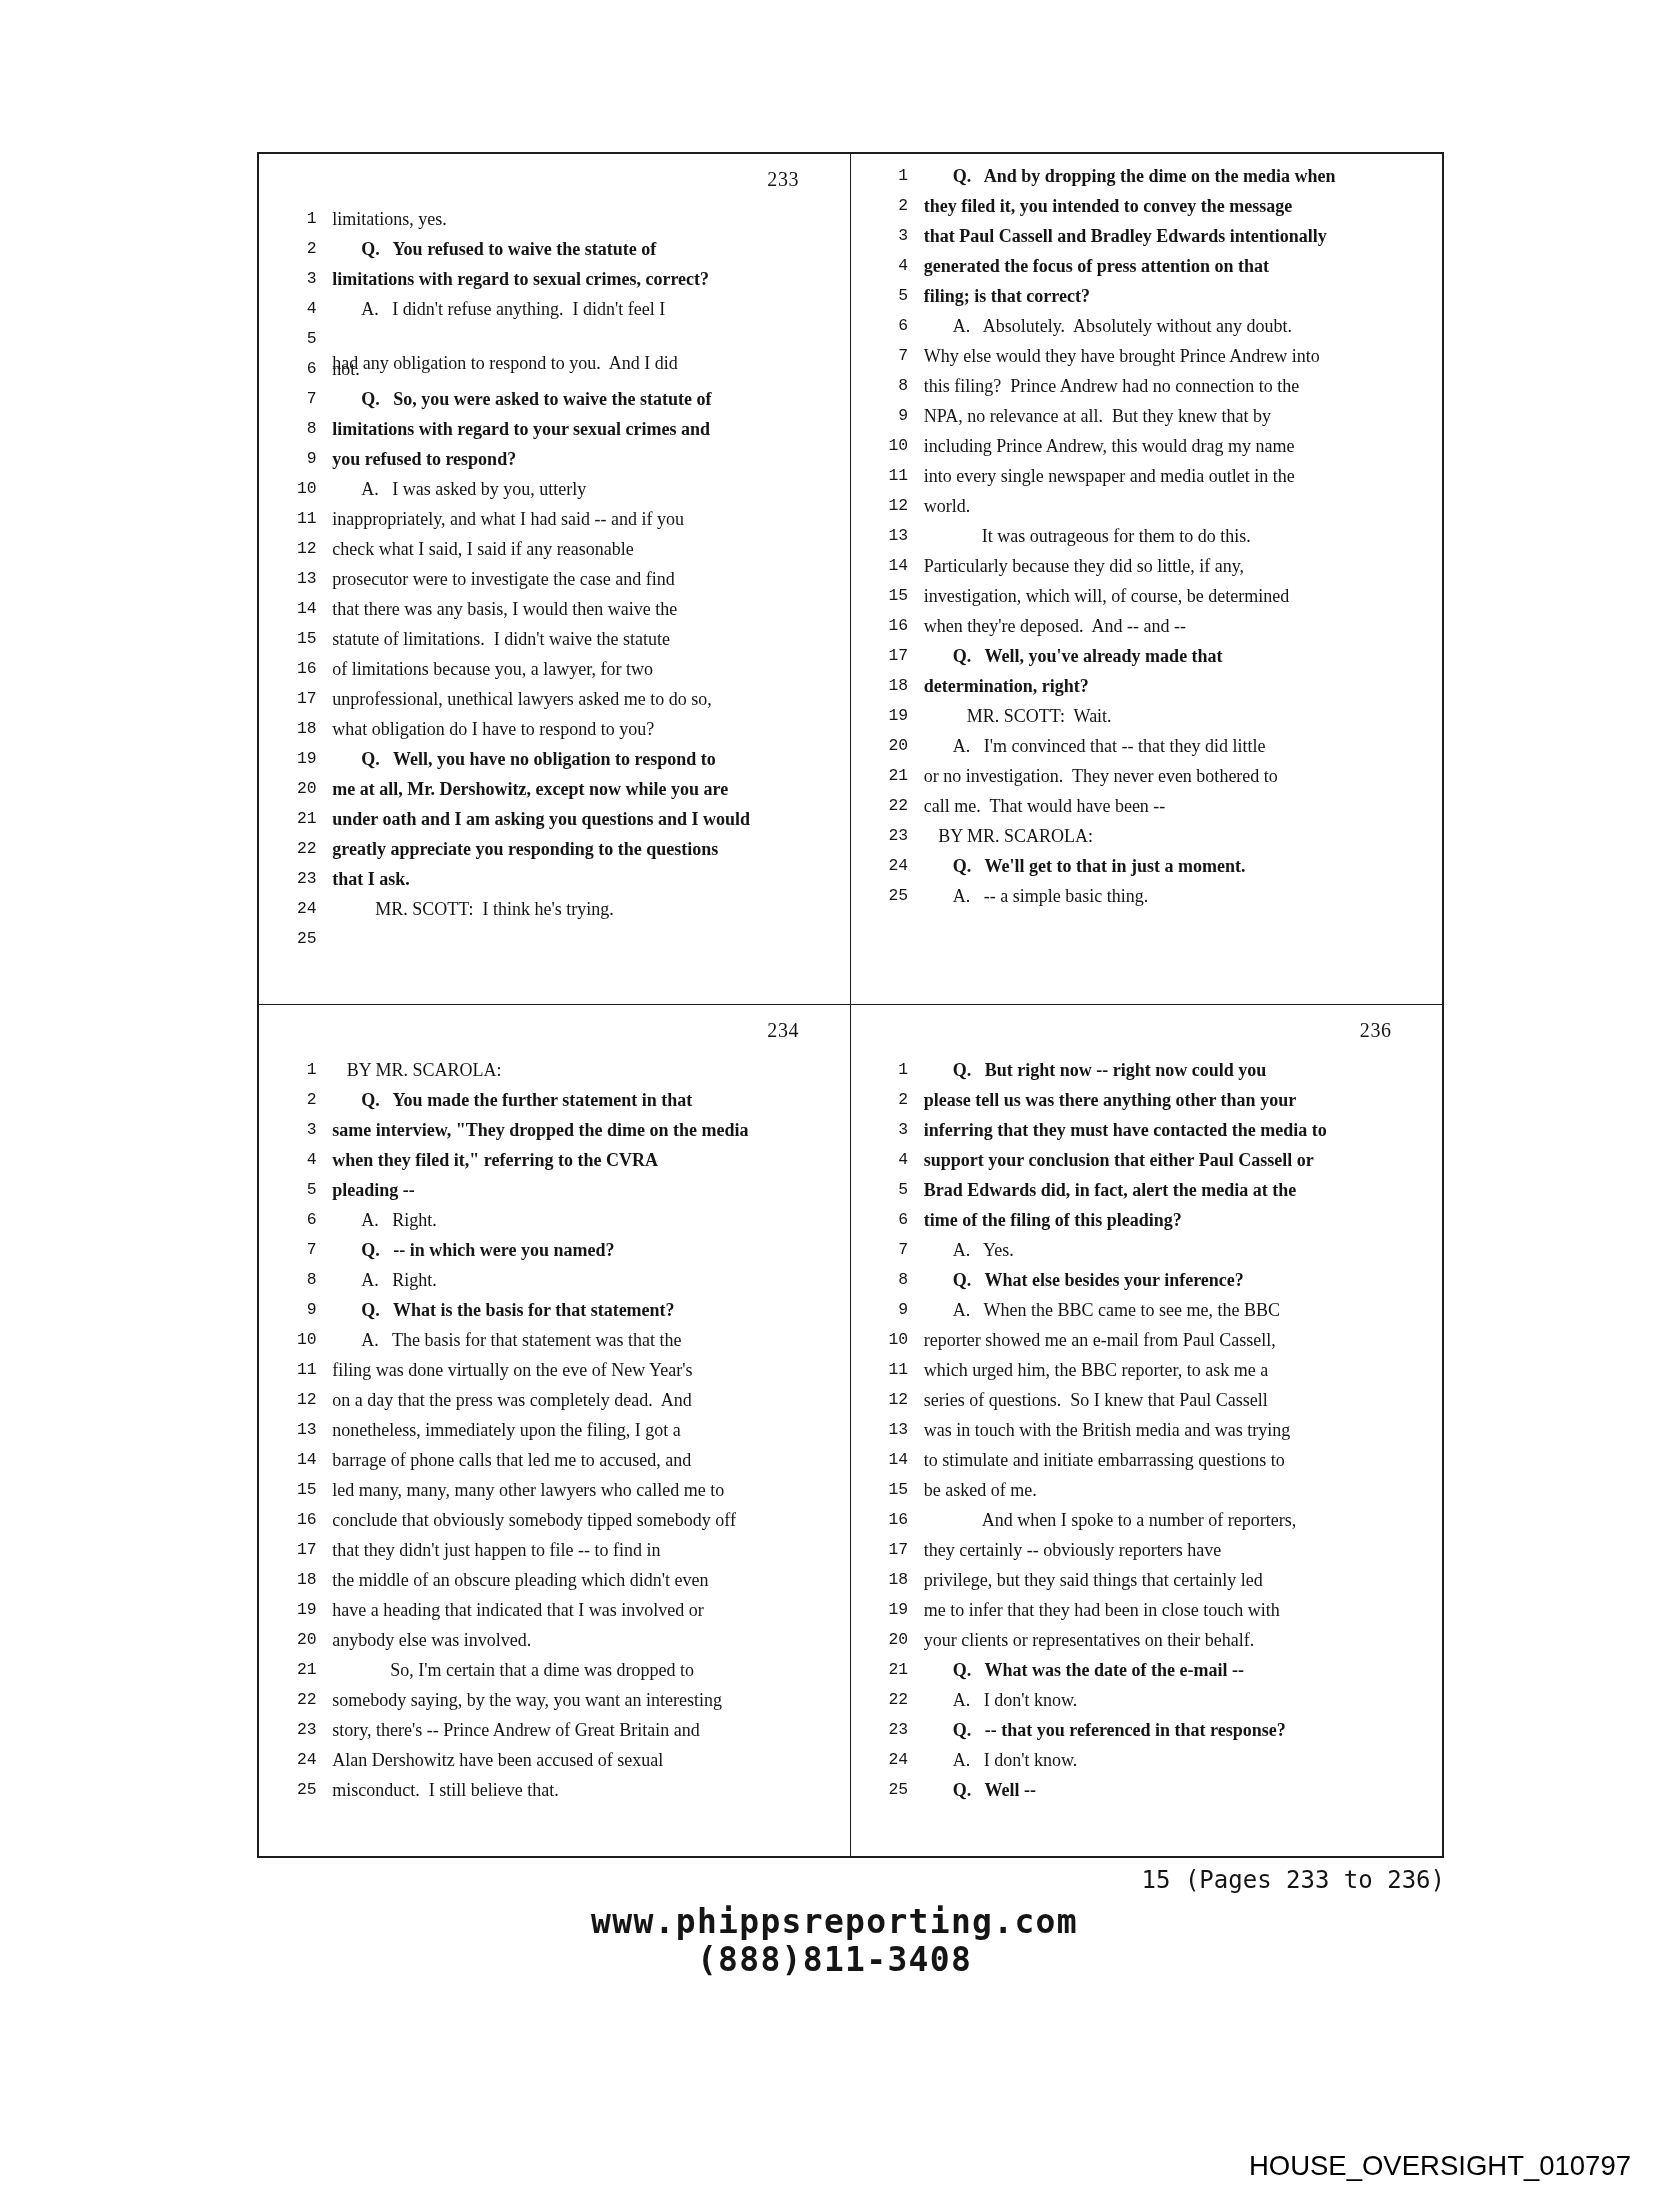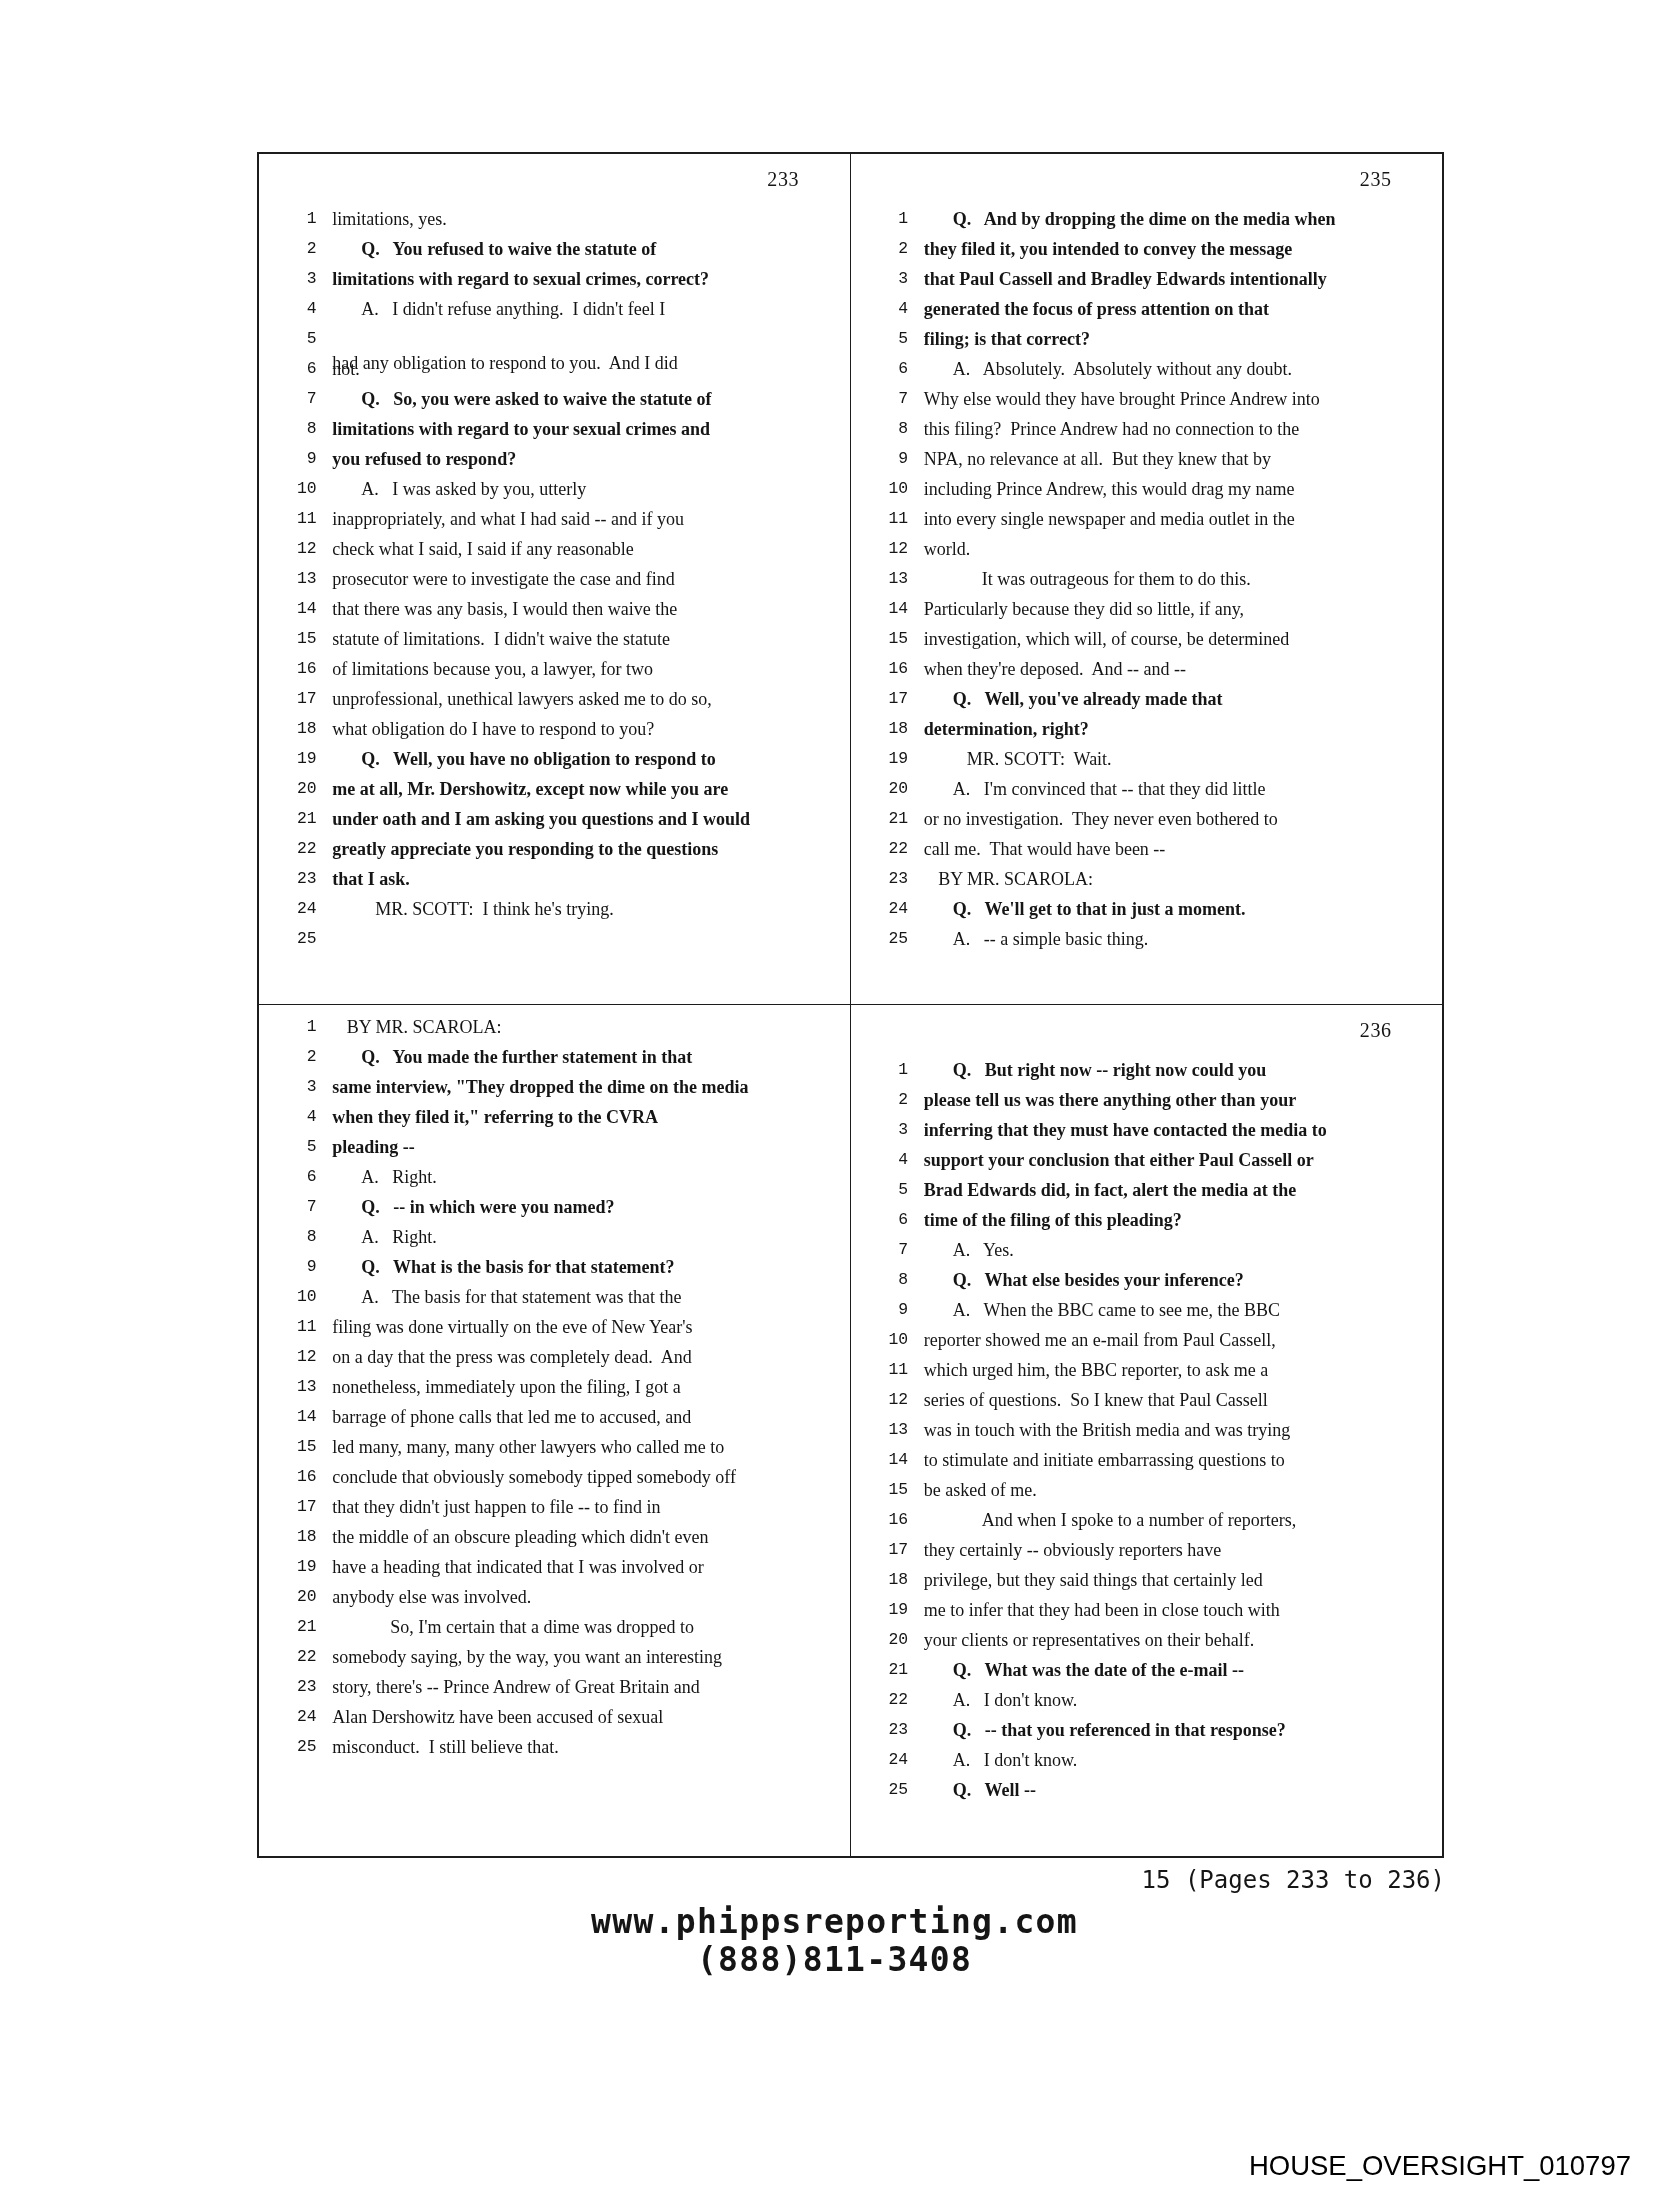--- a/index.html
+++ b/index.html
@@ -110,21 +110,20 @@
         <div class="line"><span class="ln">19</span><span class="lt b" style="padding-left: 29px;">Q.   Well, you have no obligation to respond to</span></div>
         <div class="line"><span class="ln">20</span><span class="lt b" style="padding-left: 0px;">me at all, Mr. Dershowitz, except now while you are</span></div>
         <div class="line"><span class="ln">21</span><span class="lt b" style="padding-left: 0px;">under oath and I am asking you questions and I would</span></div>
         <div class="line"><span class="ln">22</span><span class="lt b" style="padding-left: 0px;">greatly appreciate you responding to the questions</span></div>
         <div class="line"><span class="ln">23</span><span class="lt b" style="padding-left: 0px;">that I ask.</span></div>
         <div class="line"><span class="ln">24</span><span class="lt" style="padding-left: 43px;">MR. SCOTT:  I think he's trying.</span></div>
         <div class="line"><span class="ln">25</span><span class="lt" style="padding-left: 0px;"></span></div>
       </div>
   </div>
   <div class="quad tr">
-    <div class="pagenum">235</div>
     <div>
         <div class="line"><span class="ln">1</span><span class="lt b" style="padding-left: 29px;">Q.   And by dropping the dime on the media when</span></div>
         <div class="line"><span class="ln">2</span><span class="lt b" style="padding-left: 0px;">they filed it, you intended to convey the message</span></div>
         <div class="line"><span class="ln">3</span><span class="lt b" style="padding-left: 0px;">that Paul Cassell and Bradley Edwards intentionally</span></div>
         <div class="line"><span class="ln">4</span><span class="lt b" style="padding-left: 0px;">generated the focus of press attention on that</span></div>
         <div class="line"><span class="ln">5</span><span class="lt b" style="padding-left: 0px;">filing; is that correct?</span></div>
         <div class="line"><span class="ln">6</span><span class="lt" style="padding-left: 29px;">A.   Absolutely.  Absolutely without any doubt.</span></div>
         <div class="line"><span class="ln">7</span><span class="lt" style="padding-left: 0px;">Why else would they have brought Prince Andrew into</span></div>
         <div class="line"><span class="ln">8</span><span class="lt" style="padding-left: 0px;">this filing?  Prince Andrew had no connection to the</span></div>
         <div class="line"><span class="ln">9</span><span class="lt" style="padding-left: 0px;">NPA, no relevance at all.  But they knew that by</span></div>
@@ -140,20 +139,21 @@
         <div class="line"><span class="ln">19</span><span class="lt" style="padding-left: 43px;">MR. SCOTT:  Wait.</span></div>
         <div class="line"><span class="ln">20</span><span class="lt" style="padding-left: 29px;">A.   I'm convinced that -- that they did little</span></div>
         <div class="line"><span class="ln">21</span><span class="lt" style="padding-left: 0px;">or no investigation.  They never even bothered to</span></div>
         <div class="line"><span class="ln">22</span><span class="lt" style="padding-left: 0px;">call me.  That would have been --</span></div>
         <div class="line"><span class="ln">23</span><span class="lt" style="padding-left: 14.4px;">BY MR. SCAROLA:</span></div>
         <div class="line"><span class="ln">24</span><span class="lt b" style="padding-left: 29px;">Q.   We'll get to that in just a moment.</span></div>
         <div class="line"><span class="ln">25</span><span class="lt" style="padding-left: 29px;">A.   -- a simple basic thing.</span></div>
       </div>
   </div>
   <div class="quad bl">
+    <div class="pagenum">234</div>
     <div>
         <div class="line"><span class="ln">1</span><span class="lt" style="padding-left: 14.4px;">BY MR. SCAROLA:</span></div>
         <div class="line"><span class="ln">2</span><span class="lt b" style="padding-left: 29px;">Q.   You made the further statement in that</span></div>
         <div class="line"><span class="ln">3</span><span class="lt b" style="padding-left: 0px;">same interview, "They dropped the dime on the media</span></div>
         <div class="line"><span class="ln">4</span><span class="lt b" style="padding-left: 0px;">when they filed it," referring to the CVRA</span></div>
         <div class="line"><span class="ln">5</span><span class="lt b" style="padding-left: 0px;">pleading --</span></div>
         <div class="line"><span class="ln">6</span><span class="lt" style="padding-left: 29px;">A.   Right.</span></div>
         <div class="line"><span class="ln">7</span><span class="lt b" style="padding-left: 29px;">Q.   -- in which were you named?</span></div>
         <div class="line"><span class="ln">8</span><span class="lt" style="padding-left: 29px;">A.   Right.</span></div>
         <div class="line"><span class="ln">9</span><span class="lt b" style="padding-left: 29px;">Q.   What is the basis for that statement?</span></div>

